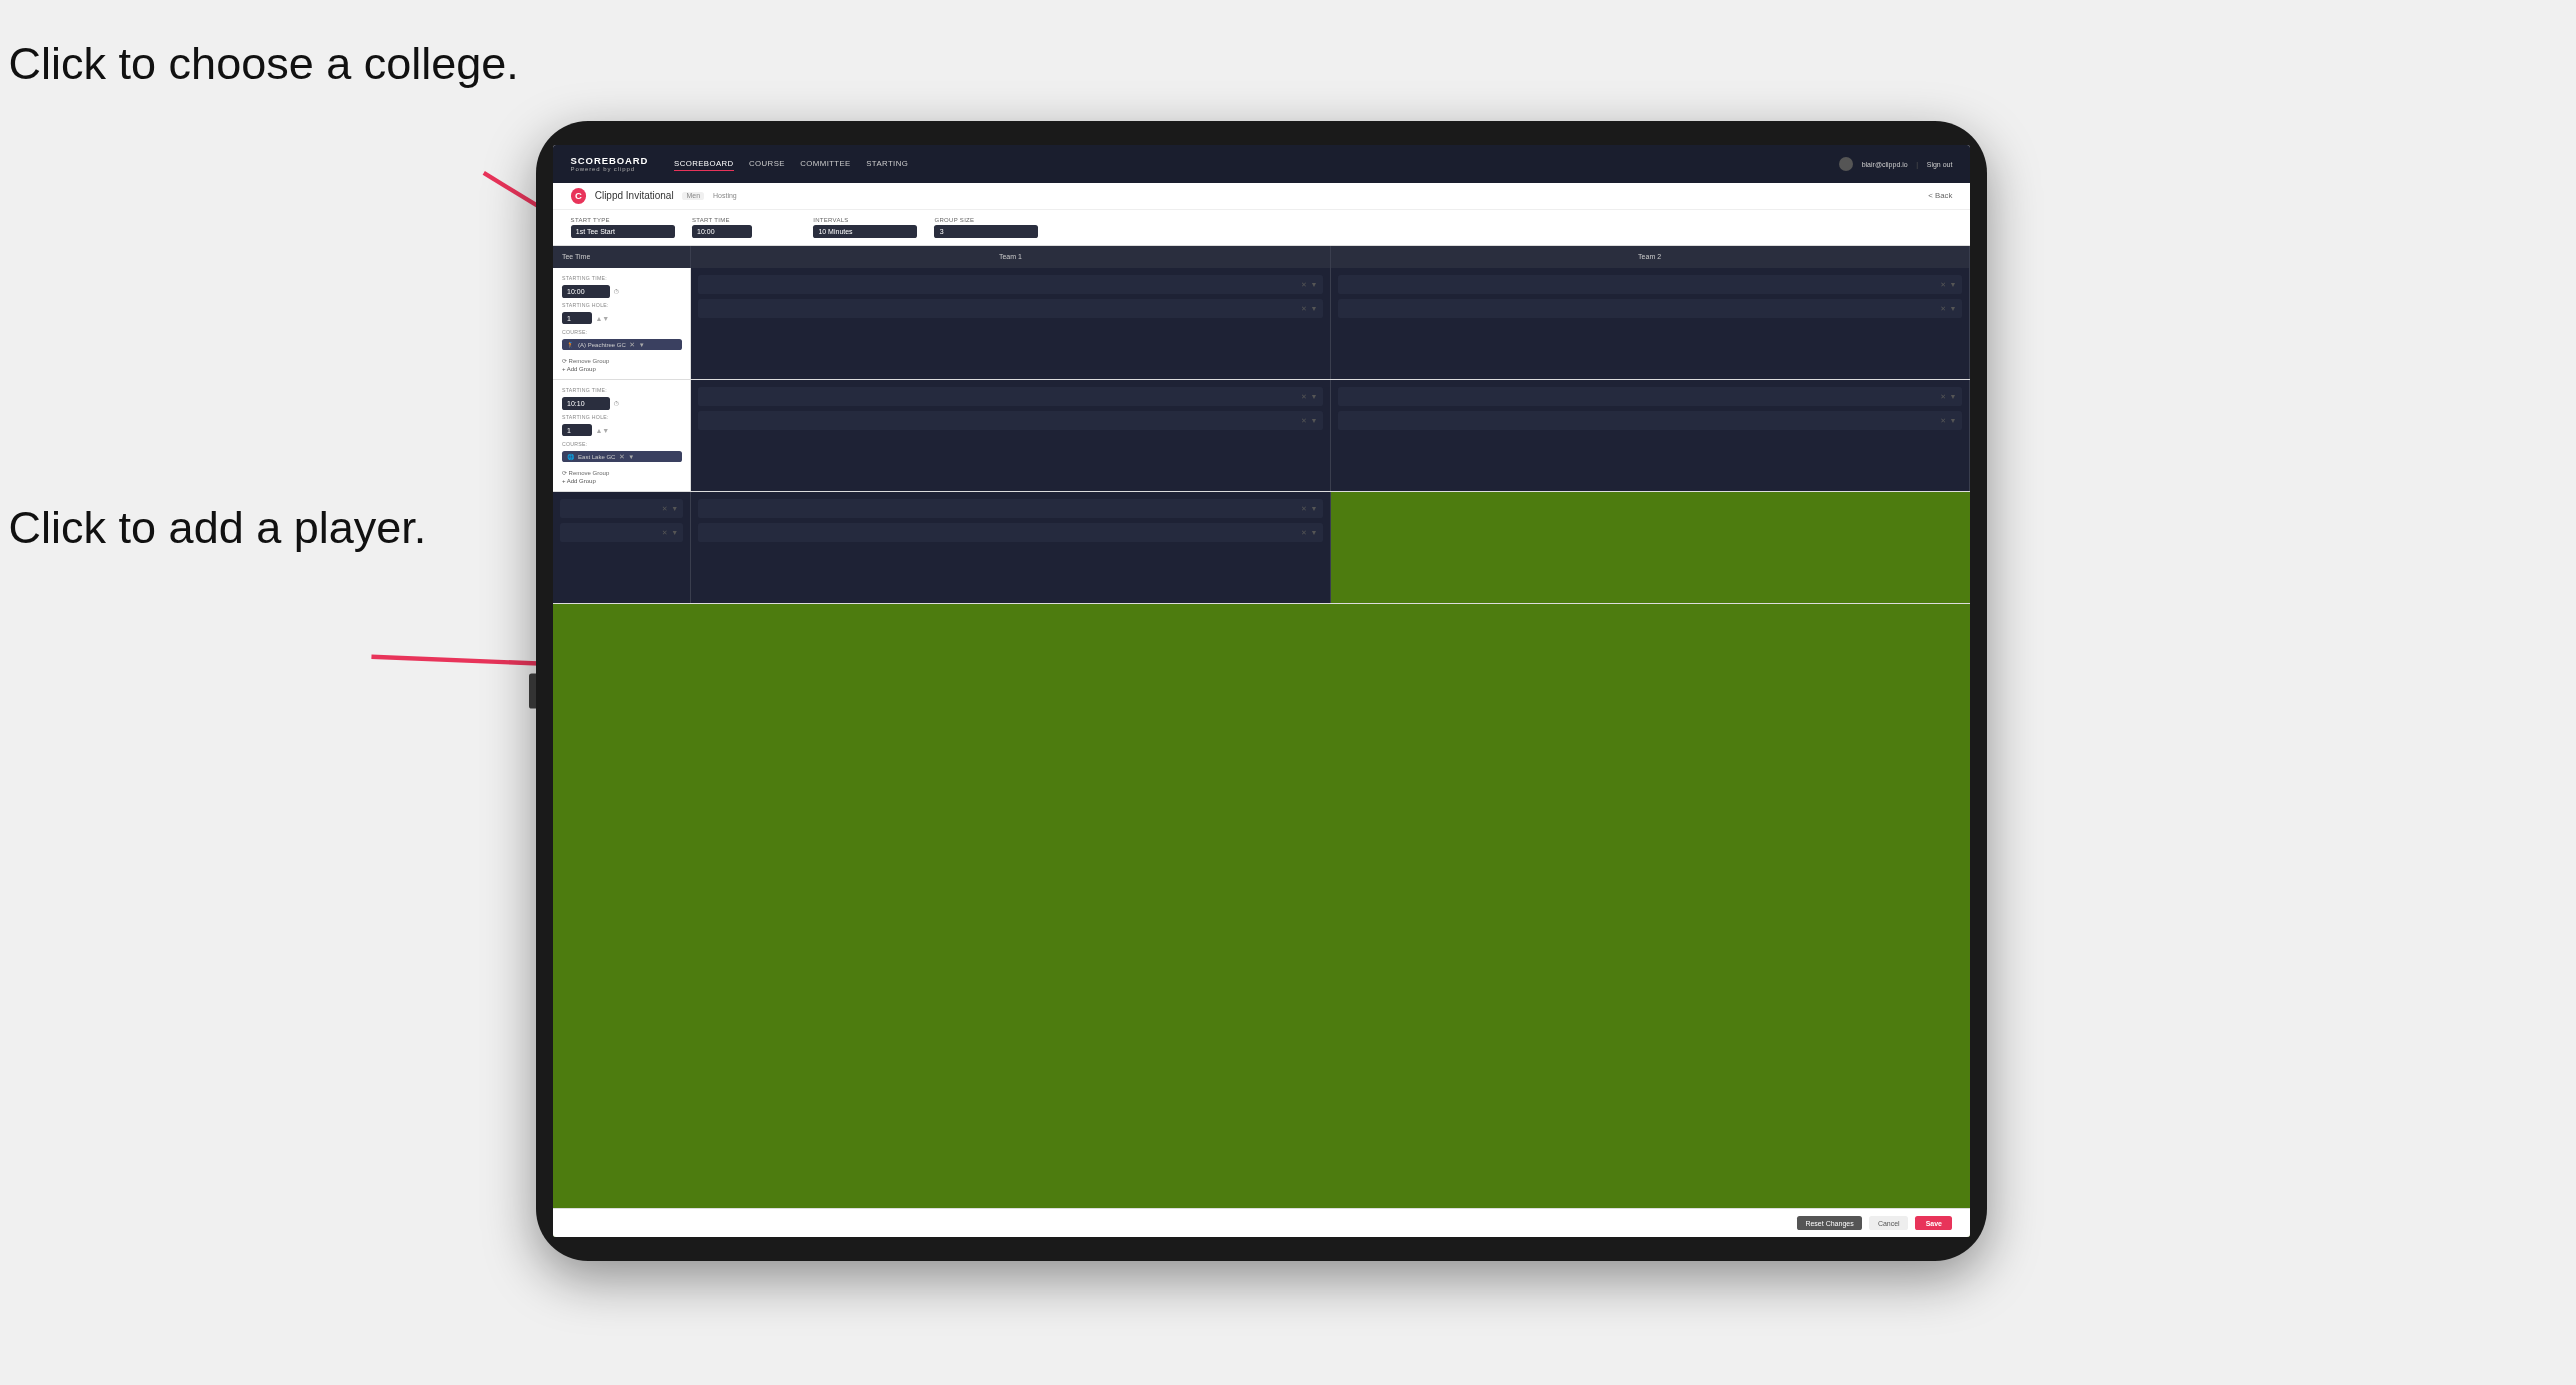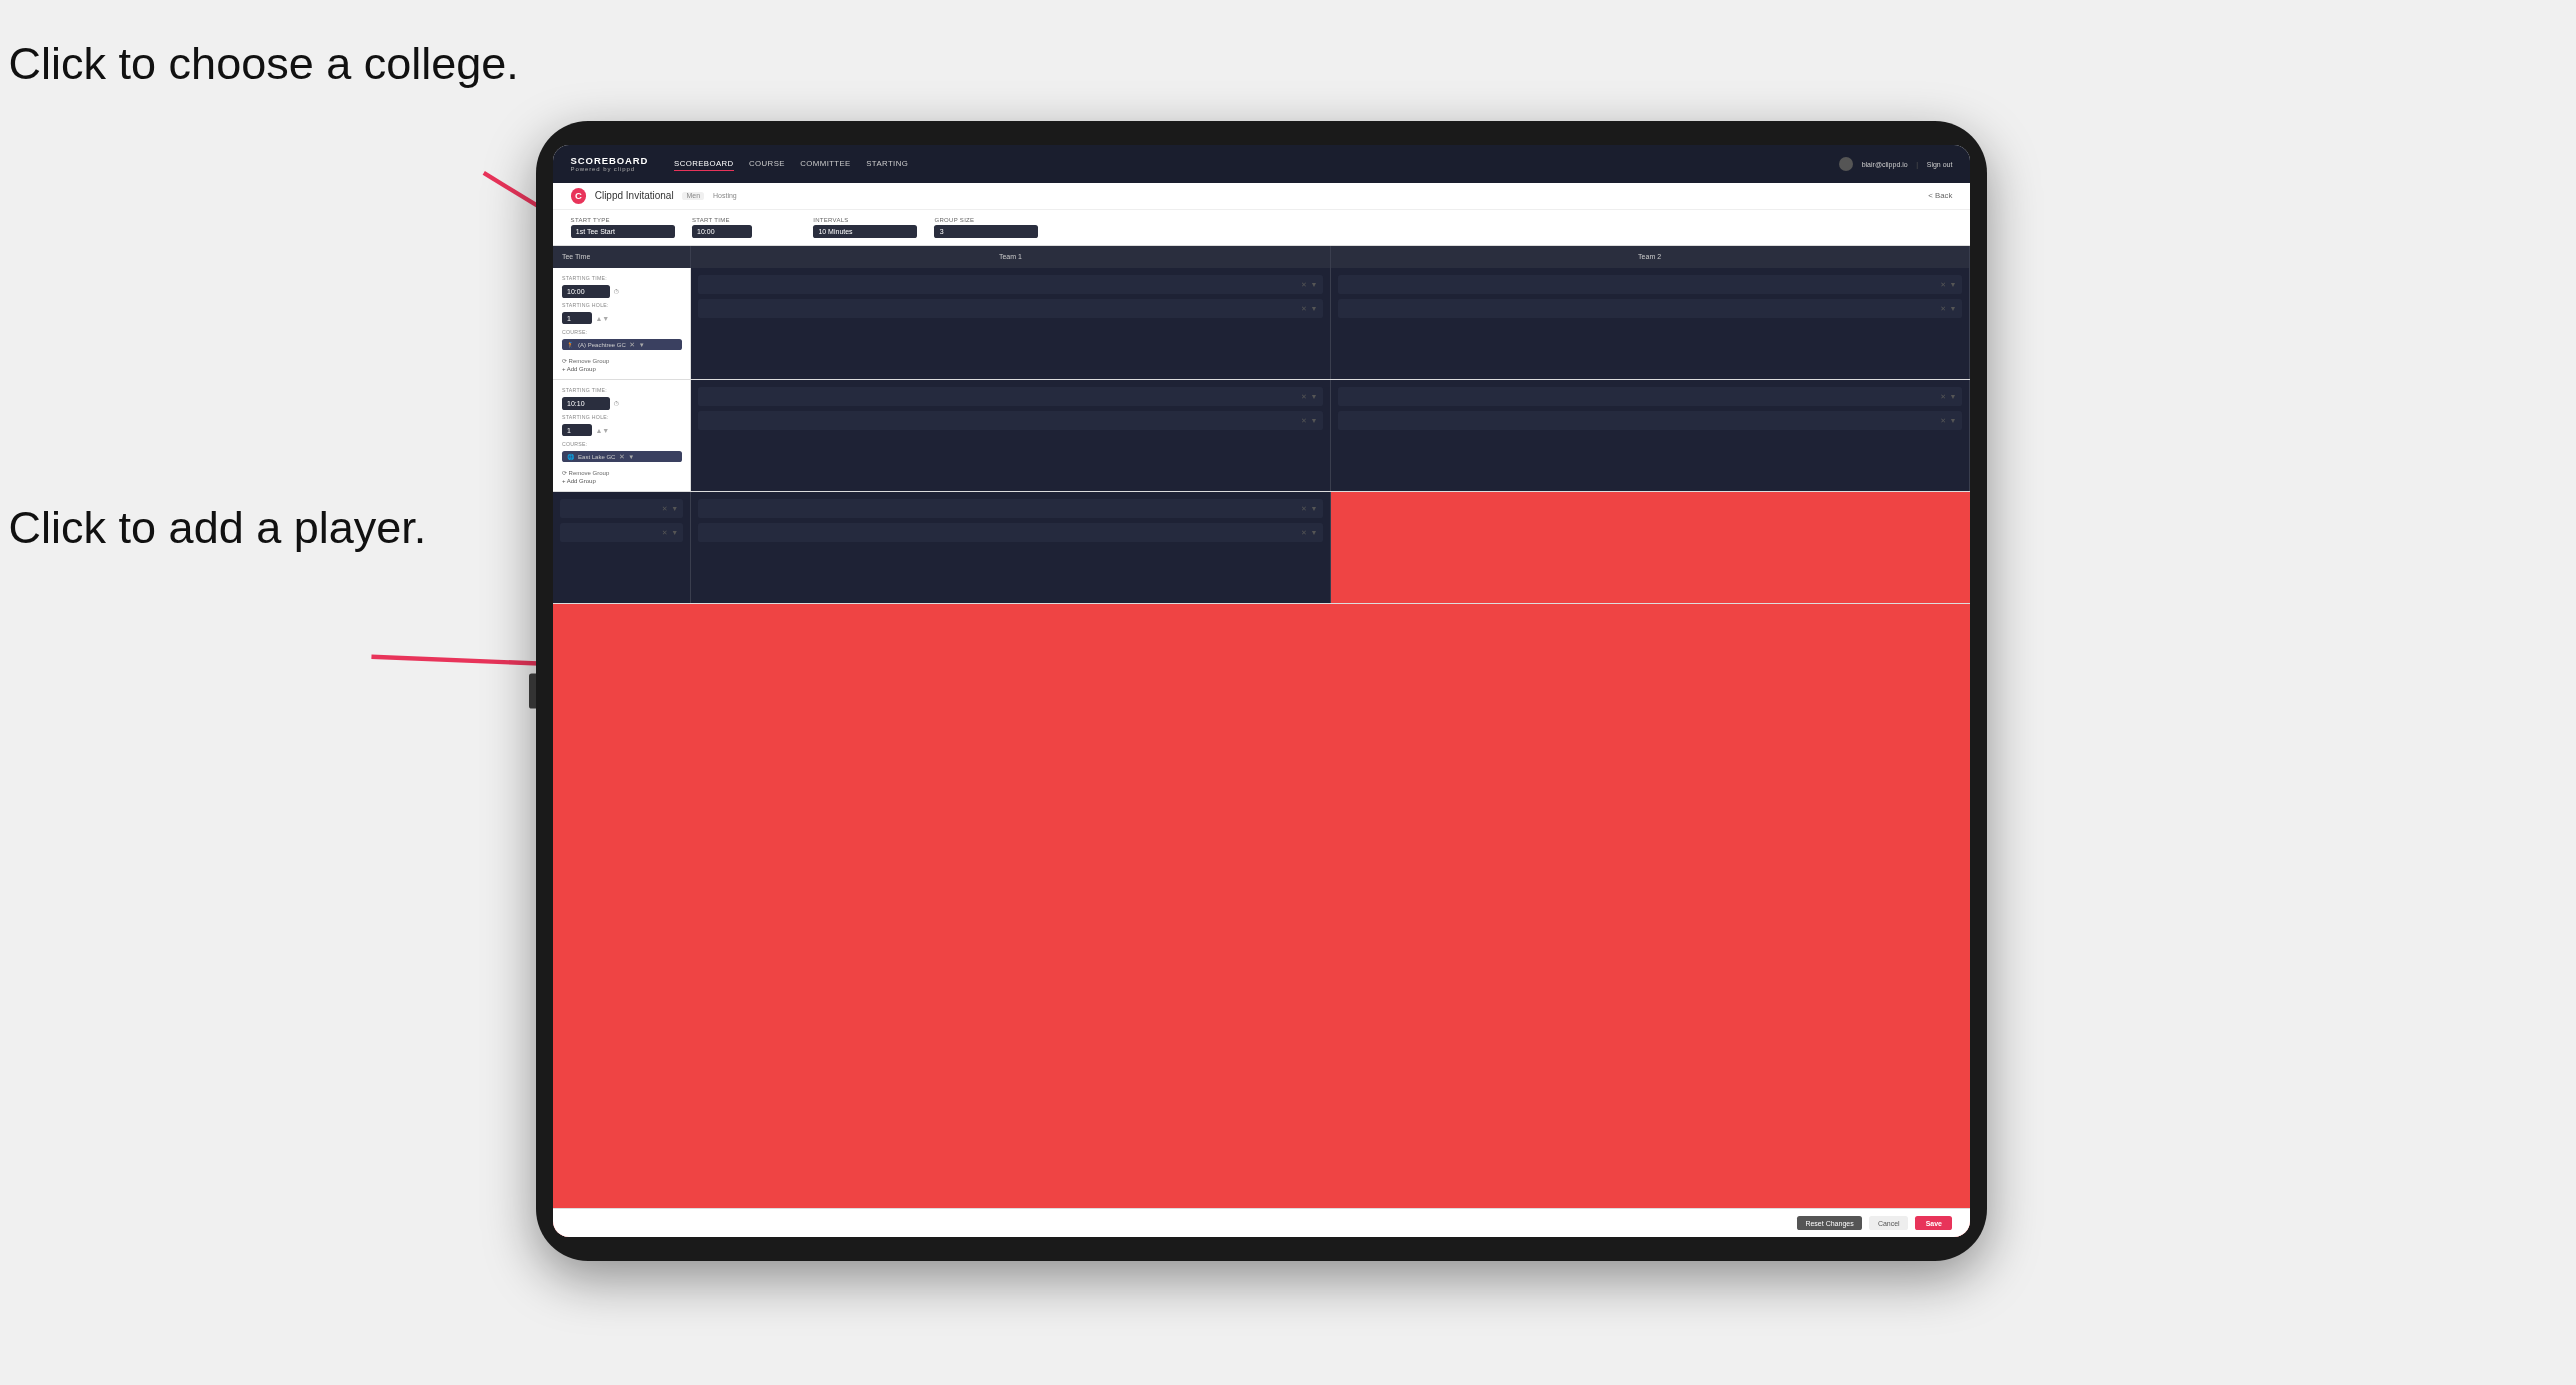--- a/index.html
+++ b/index.html
@@ -42,21 +42,21 @@
       background: #1a1a1a;
       border-radius: 52px;
       box-shadow: 0 17.3px 52px rgba(0,0,0,0.4);
       padding: 24px 17.3px;
       display: flex;
       flex-direction: column;
     }
     .tablet-screen {
       flex: 1;
       background: #fff;
-      border-radius: 16px;
+      border-radius: 3px;
       overflow: hidden;
       display: flex;
       flex-direction: column;
     }
 
     
     .top-nav {
       background: #1a1e2e;
       display: flex;
       align-items: center;
@@ -148,21 +148,21 @@
     }
     .sub-back {
       margin-left: auto;
       font-size: 7.8px;
       color: #666;
     }
 
     
     .main-content {
       flex: 1;
-      background: #ef4444;
+      background: #4d7c0f;
       overflow-y: auto;
       display: flex;
       flex-direction: column;
     }
 
     
     .form-controls {
       background: #fff;
       padding: 7px 17.3px;
       display: flex;

